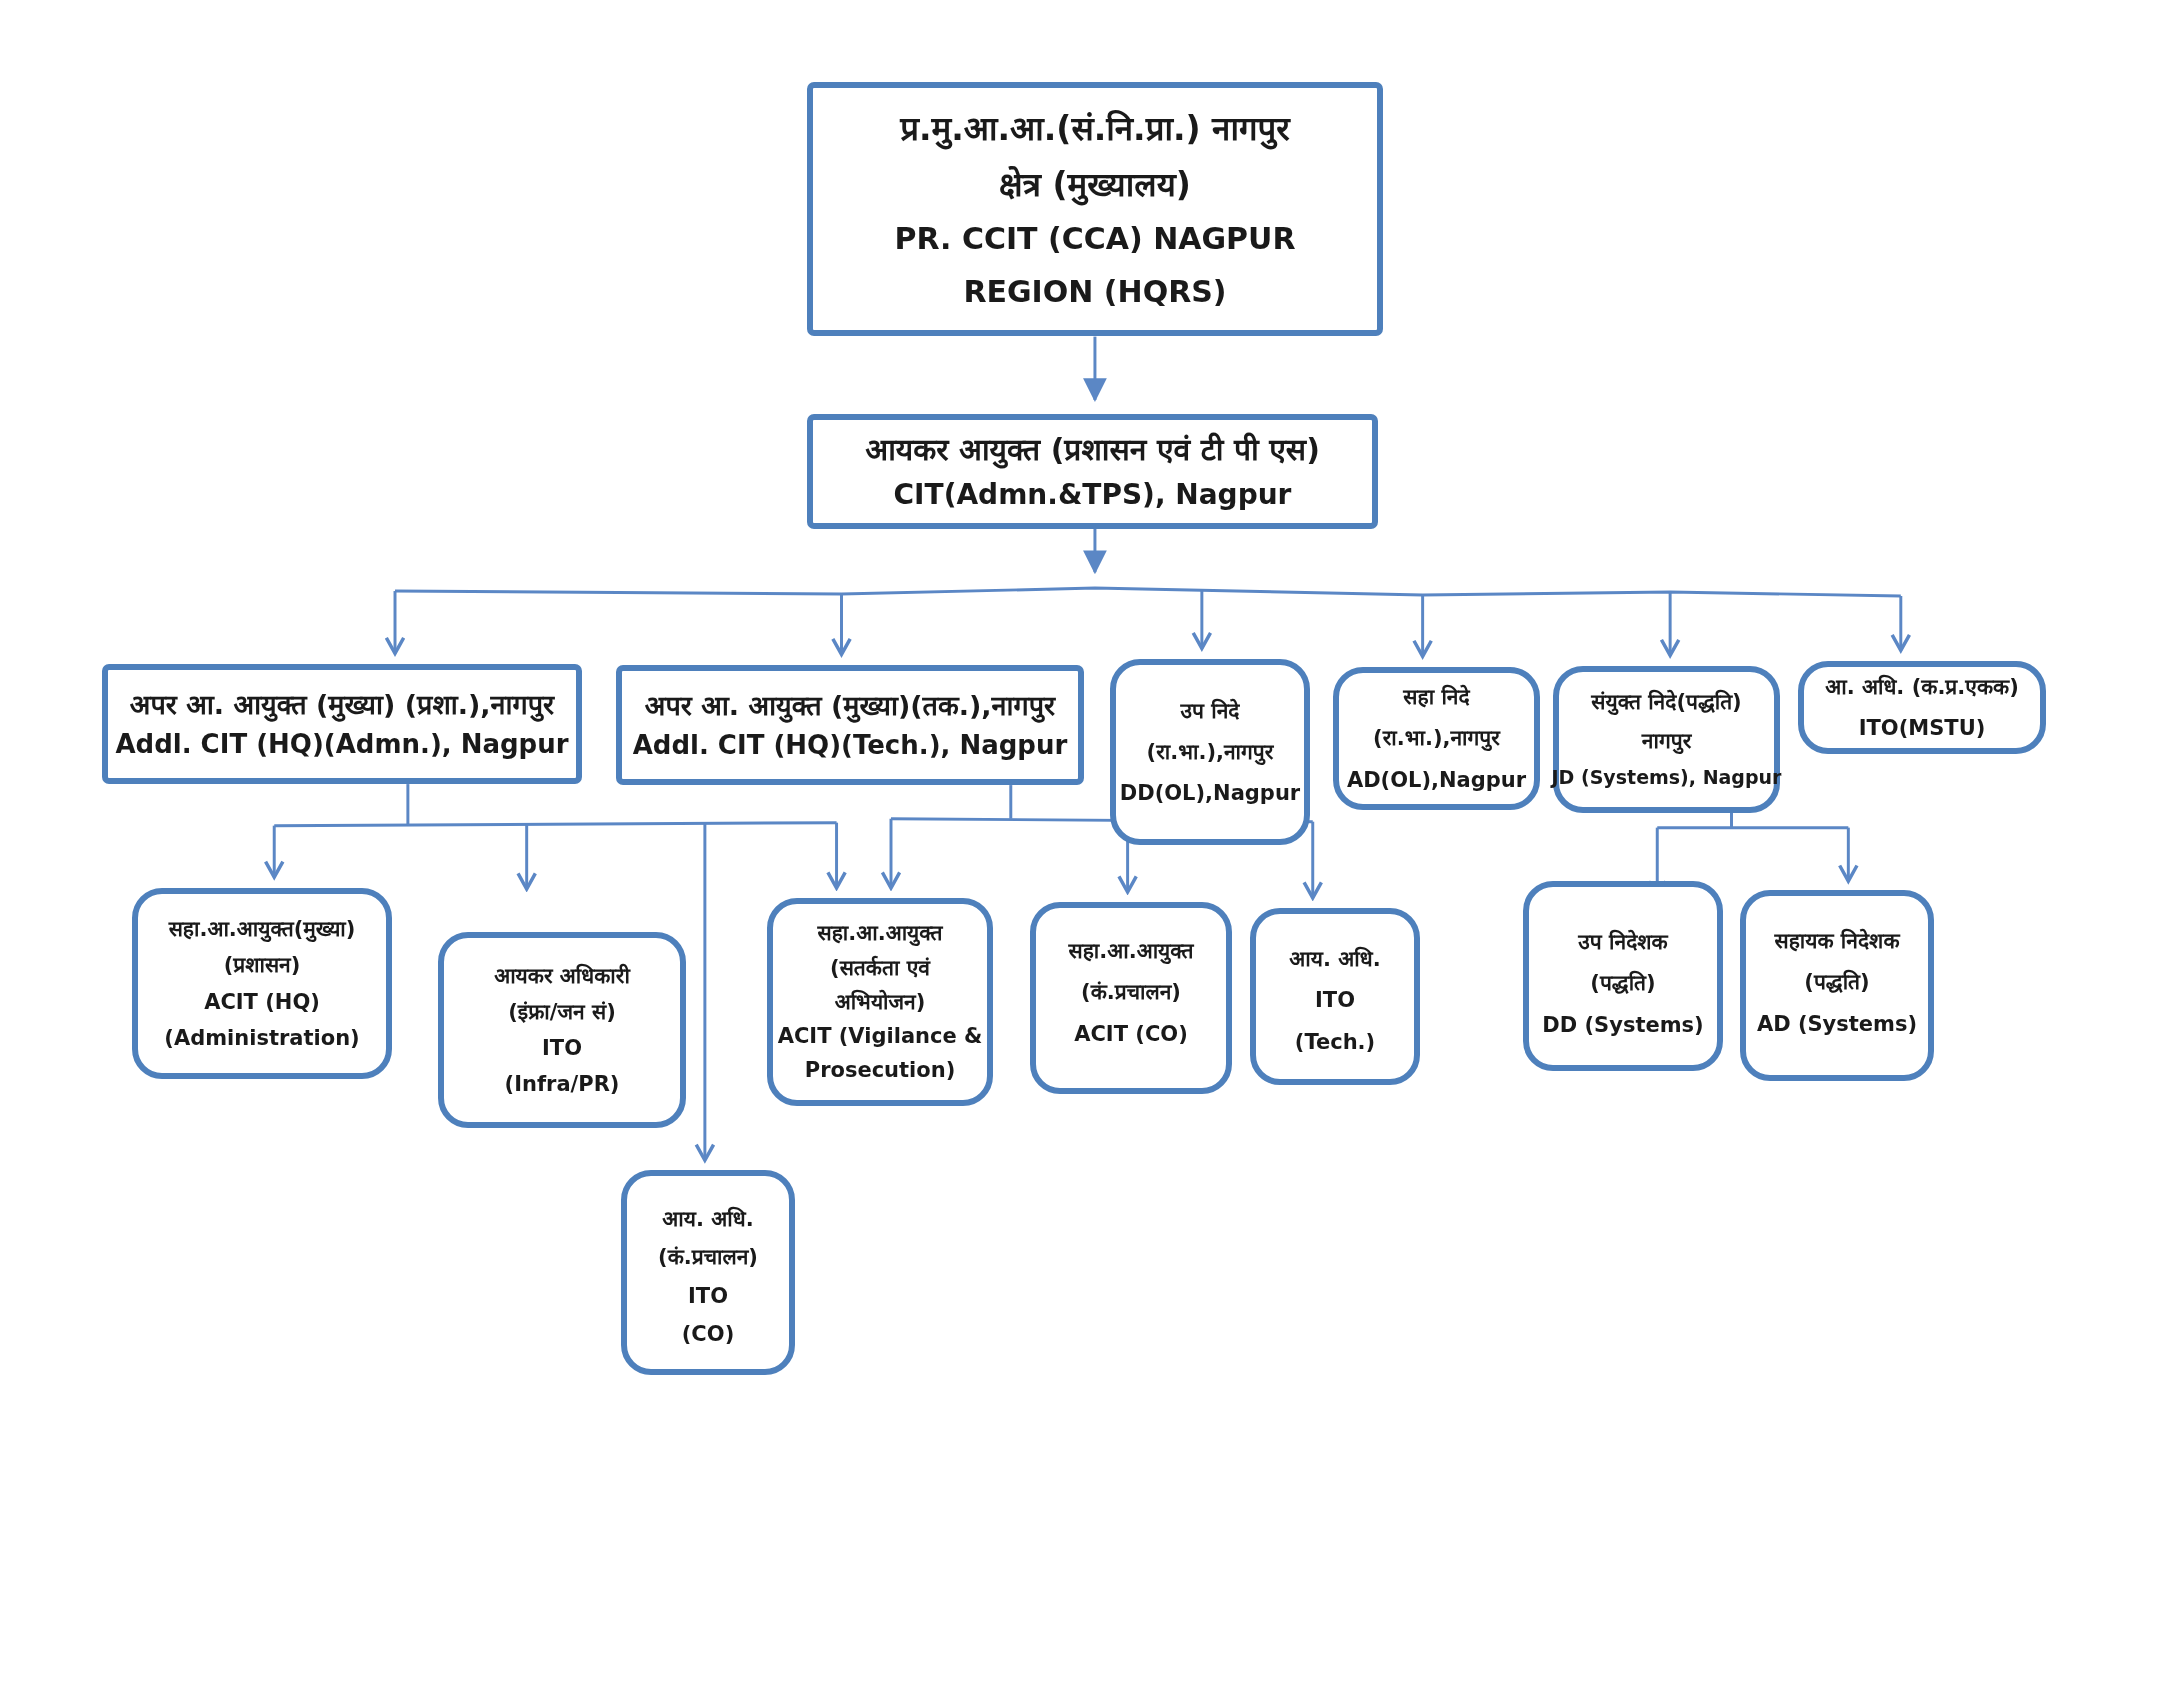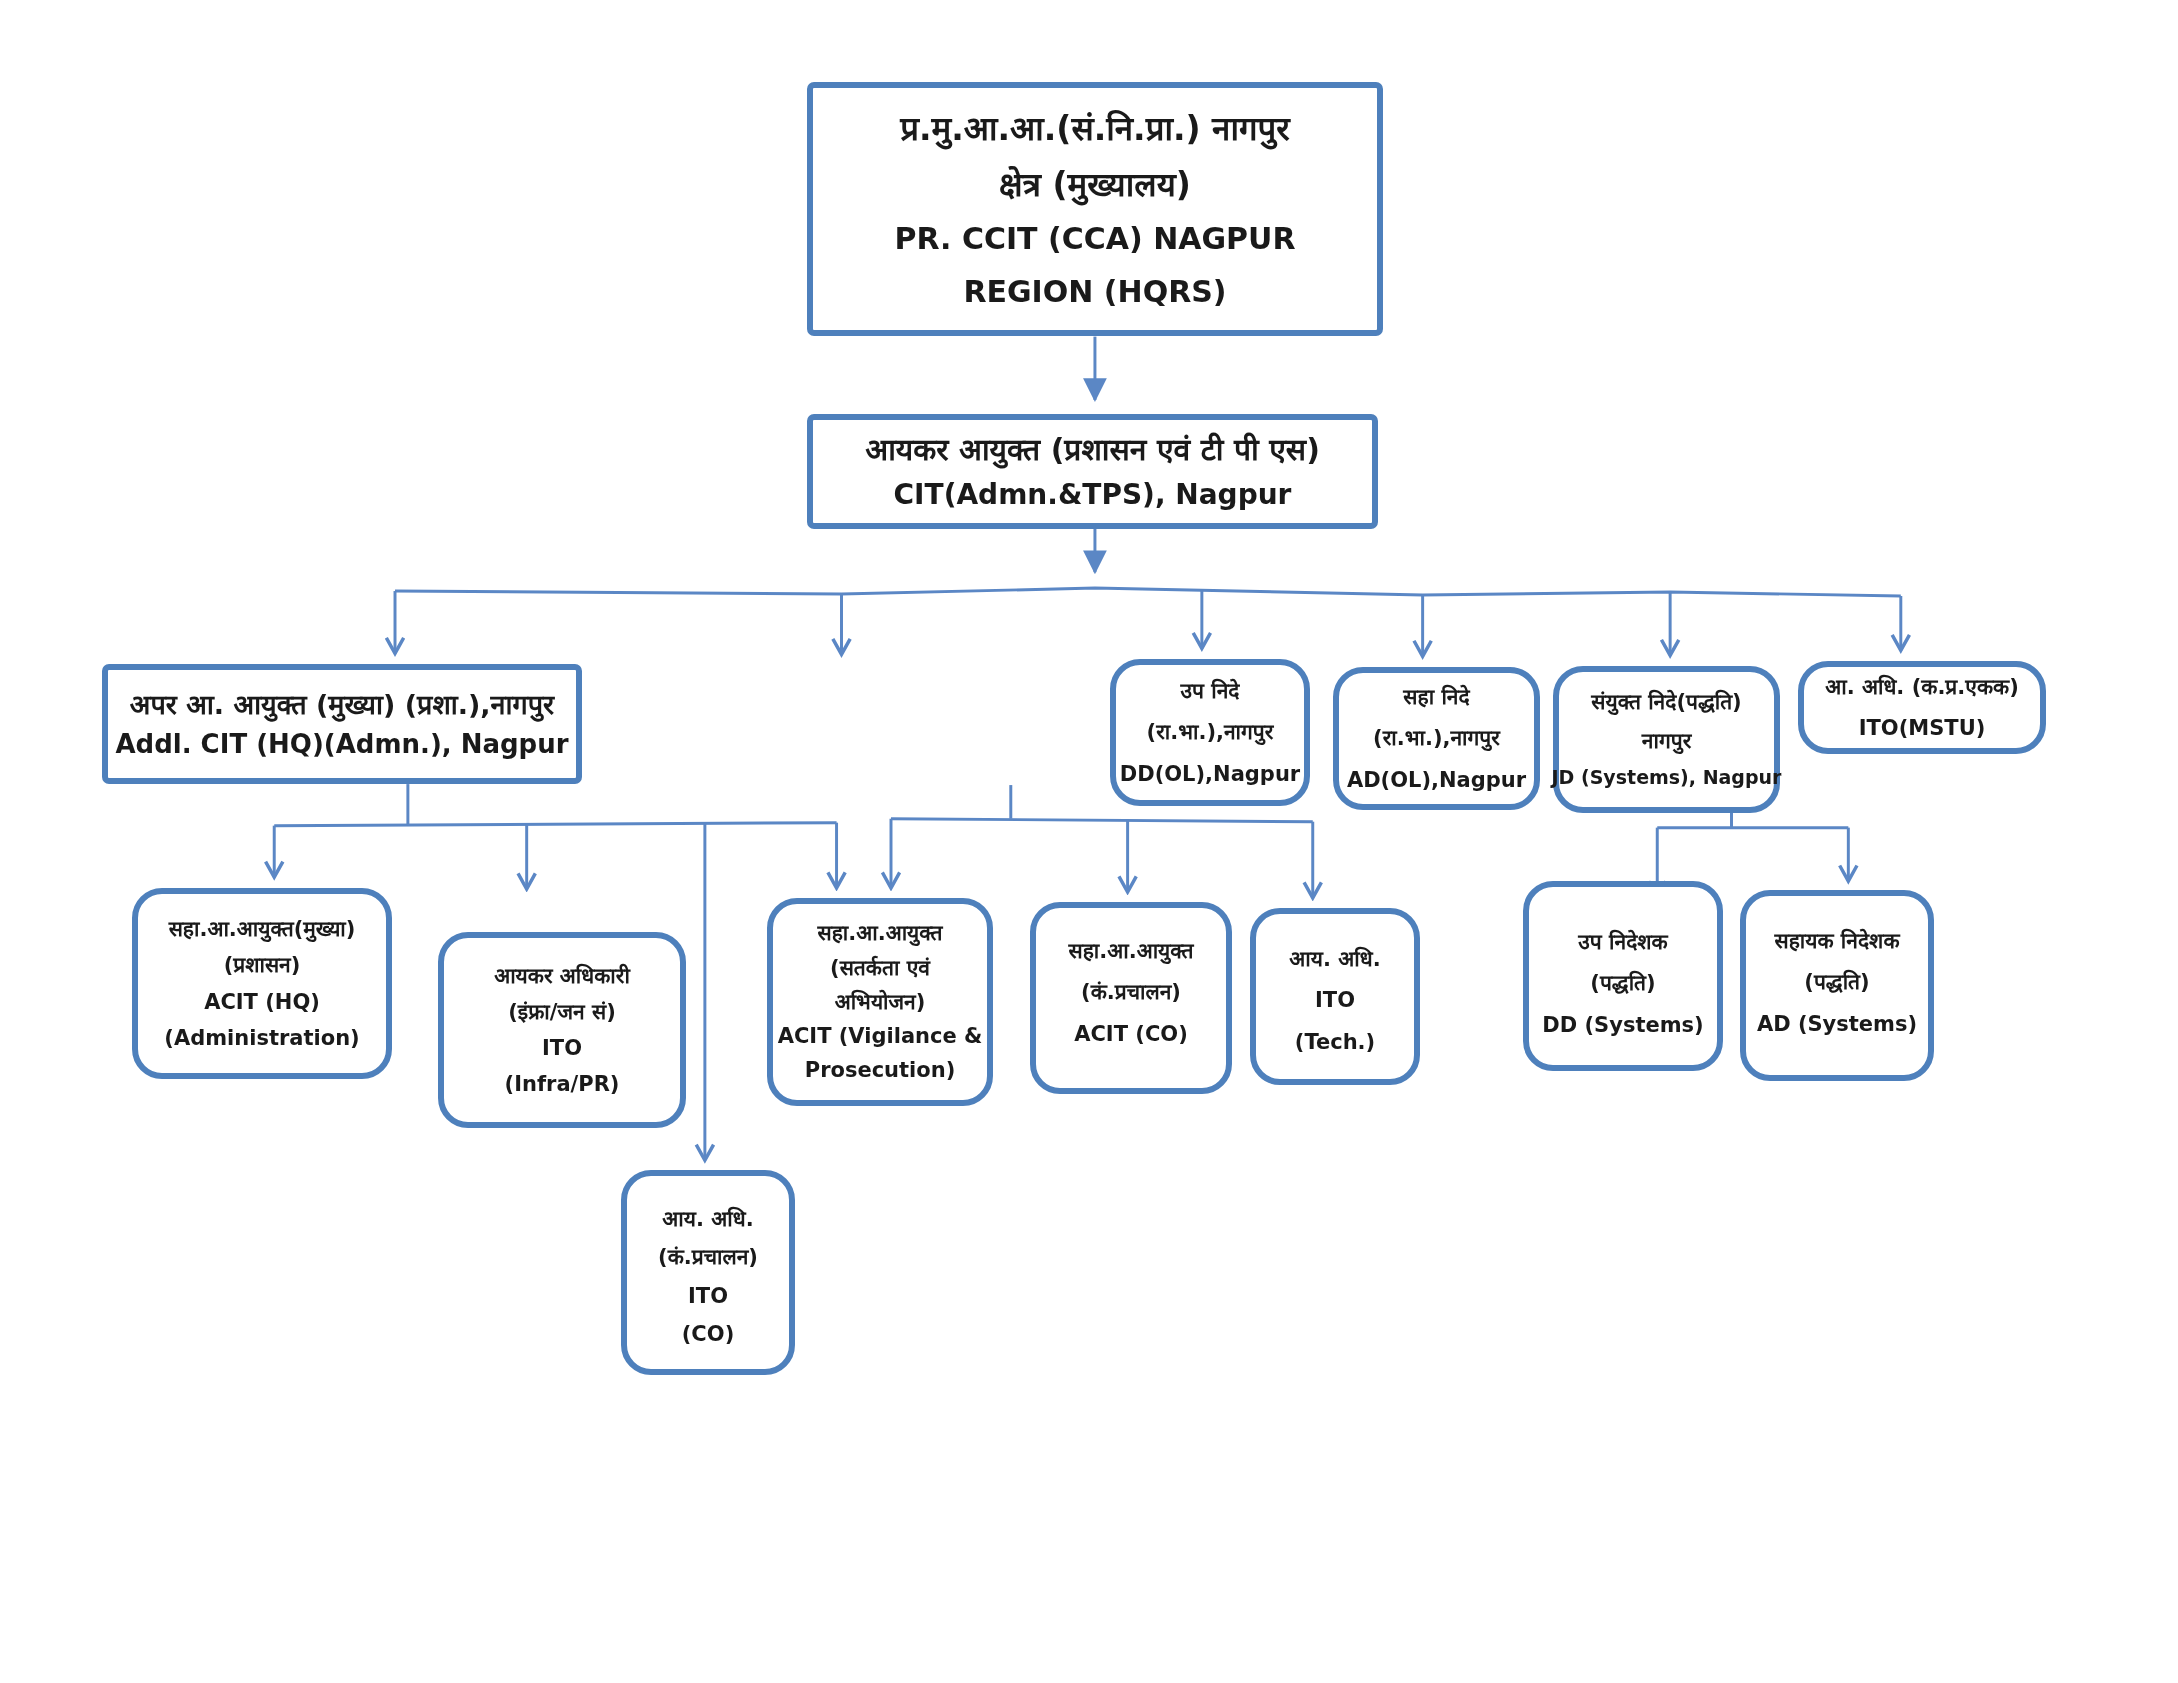--- a/index.html
+++ b/index.html
@@ -114,22 +114,26 @@
   <div class="node lvl2" style="left:807px;top:414px;width:571px;height:115px;">
     <div class="line hi">आयकर आयुक्त (प्रशासन एवं टी पी एस)</div>
     <div class="line en">CIT(Admn.&amp;TPS), Nagpur</div>
   </div>
 
   <div class="node lvl3" style="left:102px;top:664px;width:480px;height:120px;">
     <div class="line hi">अपर आ. आयुक्त (मुख्या) (प्रशा.),नागपुर</div>
     <div class="line en">Addl. CIT (HQ)(Admn.), Nagpur</div>
   </div>
 
-
-  <div class="node small" style="left:1110px;top:659px;width:200px;height:147px;">
+  <div class="node lvl3" style="left:616px;top:665px;width:468px;height:120px;">
+    <div class="line hi">अपर आ. आयुक्त (मुख्या)(तक.),नागपुर</div>
+    <div class="line en">Addl. CIT (HQ)(Tech.), Nagpur</div>
+  </div>
+
+  <div class="node small" style="left:1110px;top:659px;width:200px;height:186px;">
     <div class="line hi">उप निदे</div>
     <div class="line hi">(रा.भा.),नागपुर</div>
     <div class="line en">DD(OL),Nagpur</div>
   </div>
 
   <div class="node small" style="left:1333px;top:667px;width:207px;height:143px;align-items:center;">
     <div class="line hi">सहा निदे</div>
     <div class="line hi">(रा.भा.),नागपुर</div>
     <div class="line en">AD(OL),Nagpur</div>
   </div>

